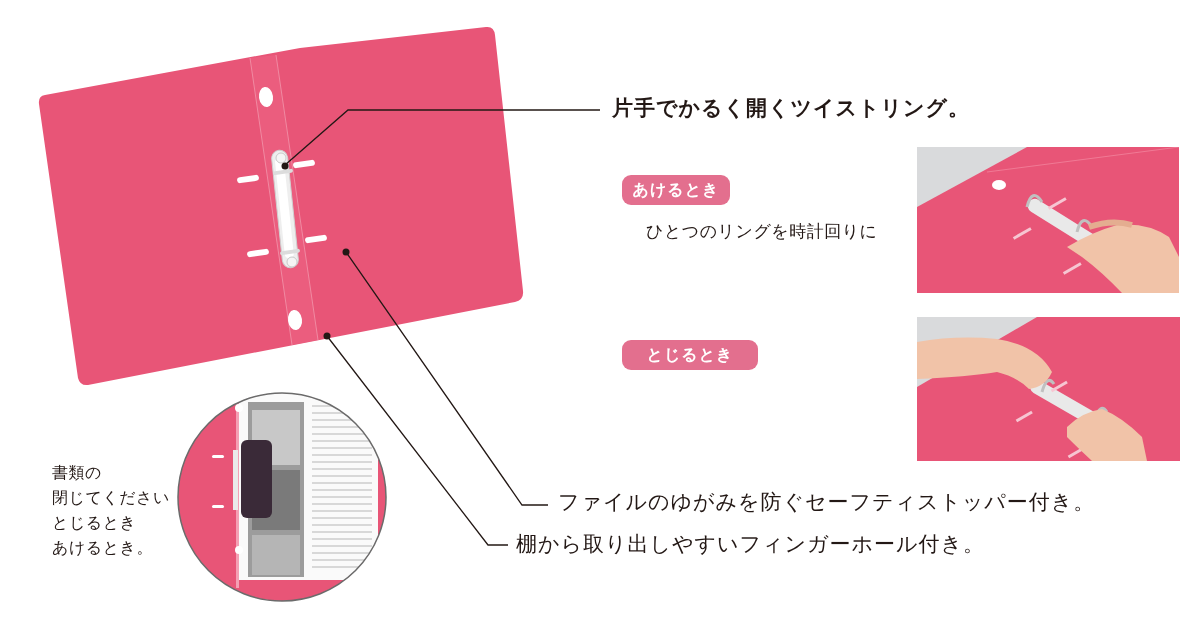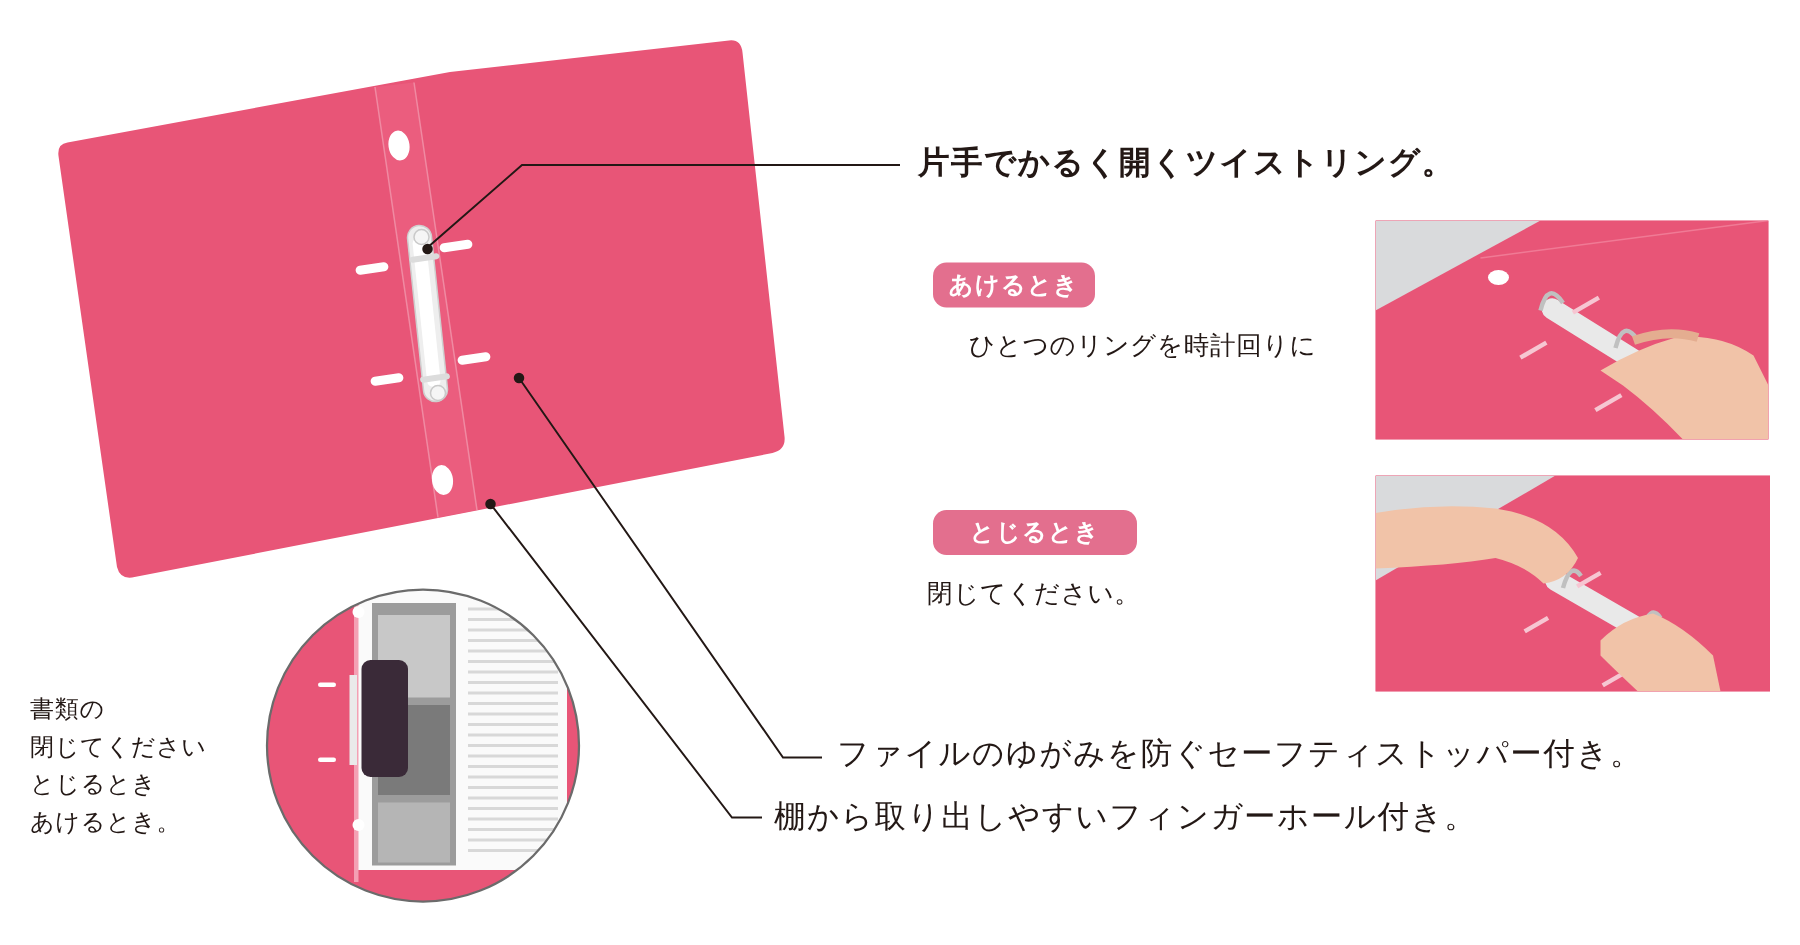--- a/index.html
+++ b/index.html
@@ -2,21 +2,21 @@
 <html><head>
 <meta charset="utf-8">
 <style>
   html,body{margin:0;padding:0;background:#fff;}
   body{width:1200px;height:630px;position:relative;overflow:hidden;font-family:"DejaVu Sans","Liberation Sans",sans-serif;color:#231815;}
   .abs{position:absolute;}
   svg.full{position:absolute;left:0;top:0;width:1200px;height:630px;}
   .headline{font-size:21px;letter-spacing:1px;white-space:nowrap;line-height:1;}
   .pill{background:#e36f8e;color:#fff;border-radius:9px;font-weight:bold;font-size:16px;letter-spacing:1px;display:flex;align-items:center;justify-content:center;}
   .desc{font-size:17px;line-height:26px;letter-spacing:0.5px;white-space:nowrap;}
-  .side{font-size:16px;line-height:25px;letter-spacing:0.5px;white-space:nowrap;}
+  .side{font-size:16px;line-height:25px;letter-spacing:0.5px;white-space:nowrap;margin-left:32px;}
   .photo{overflow:hidden;background:#e85577;}
 </style>
 </head>
 <body>
 
 <svg class="full" viewBox="0 0 1200 630">
   <defs>
     <clipPath id="insetClip">
         <circle cx="282" cy="497" r="104"></circle>
       </clipPath>
@@ -121,21 +121,20 @@
     <rect x="130" y="55" width="20" height="3" fill="#f6c6d2" transform="rotate(-30 140 56)"></rect>
     <rect x="95" y="85" width="20" height="3" fill="#f6c6d2" transform="rotate(-30 105 86)"></rect>
     <rect x="145" y="120" width="20" height="3" fill="#f6c6d2" transform="rotate(-30 155 121)"></rect>
     <path d="M150 100 Q175 85 200 78 Q230 75 252 90 L262 110 L262 146 L205 146 Q185 125 165 110 Z" fill="#f1c3a8"></path>
     <path d="M172 80 Q195 72 215 78" stroke="#e4ad90" stroke-width="6" fill="none"></path>
   </svg>
 </div>
 
 <div class="abs pill" style="left:622px;top:340px;width:136px;height:30px;">とじるとき</div>
 <div class="abs desc" style="left:618px;top:383px;">
-  <div>閉じてください。</div>
 </div>
 
 <div class="abs photo" style="left:917px;top:317px;width:263px;height:144px;">
   <svg width="263" height="144" viewBox="0 0 263 144">
     <rect width="263" height="144" fill="#e85577"></rect>
     <path d="M0 0 L120 0 L0 70 Z" fill="#d9dadc"></path>
     <rect x="108" y="82" width="90" height="14" rx="7" fill="#e9e9e9" transform="rotate(30 153 89)"></rect>
     <path d="M125 75 q5 -18 12 -8" stroke="#c0c0c0" stroke-width="3" fill="none"></path>
     <path d="M178 103 q5 -18 12 -8" stroke="#c0c0c0" stroke-width="3" fill="none"></path>
     <rect x="133" y="68" width="18" height="3" fill="#f6c6d2" transform="rotate(-30 142 69)"></rect>

